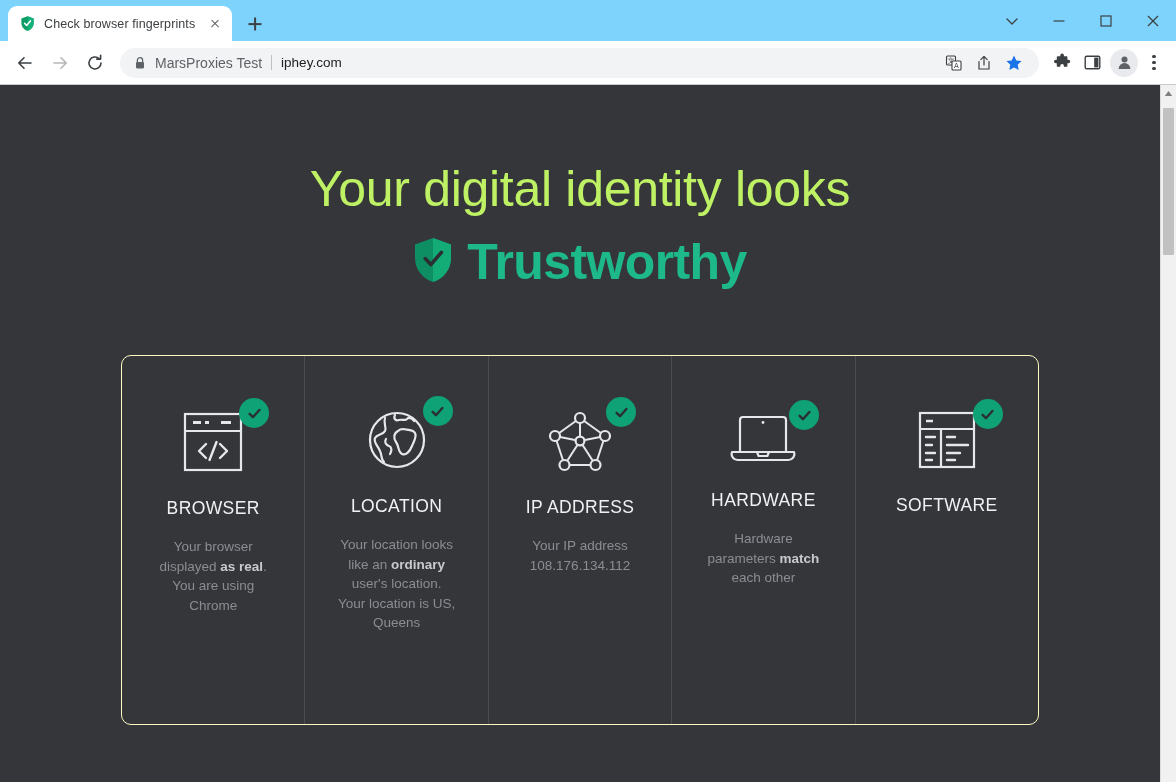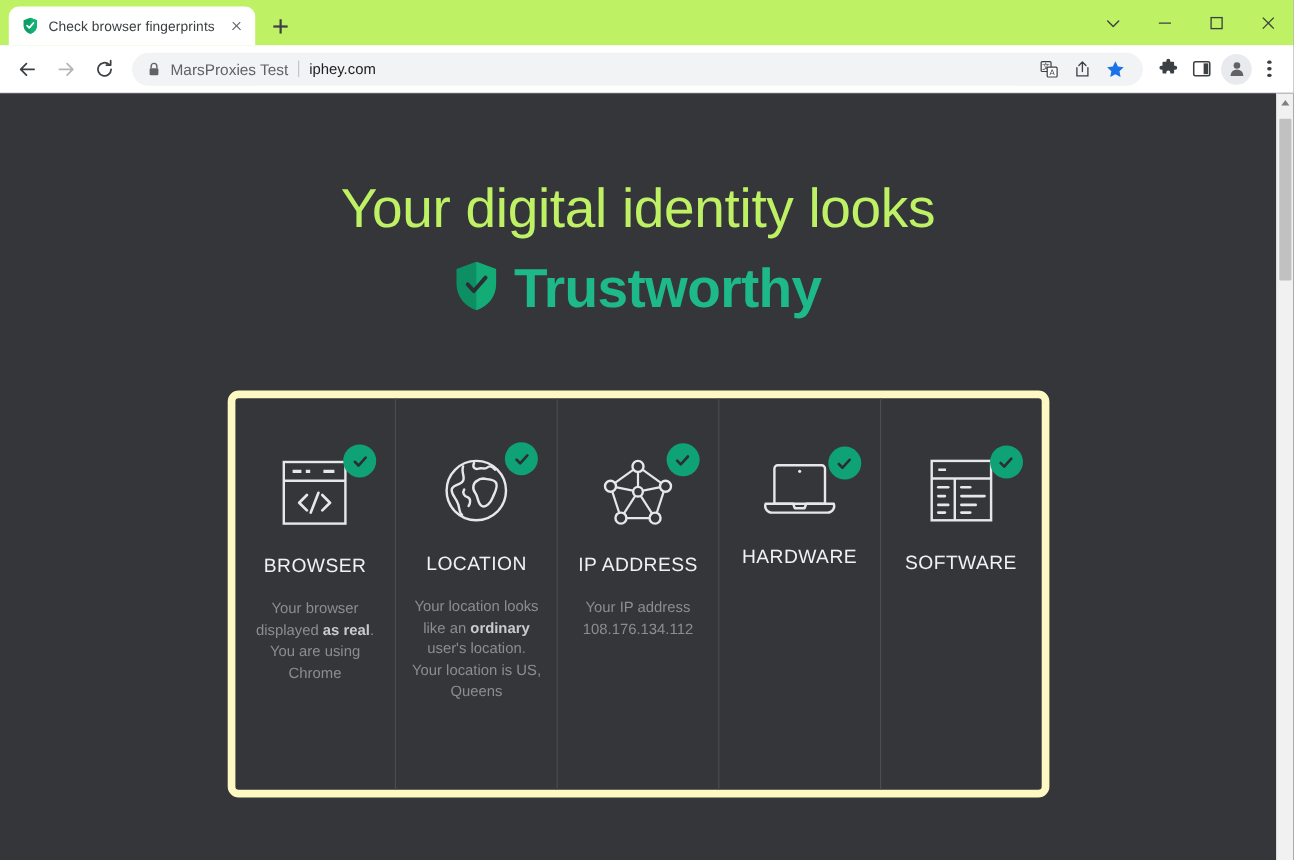--- a/index.html
+++ b/index.html
@@ -7,21 +7,21 @@
     width: 1176px; height: 782px;
     font-family: "Liberation Sans", sans-serif;
     overflow: hidden;
     background: #d6dae0;
   }
 
   
   .window { width: 1176px; height: 782px; display: flex; flex-direction: column; background: #d6dae0; }
 
   .tabstrip {
-    height: 41px; background: #bef264; display: flex; align-items: flex-end;
+    height: 41px; background: #7dd3fc; display: flex; align-items: flex-end;
     padding-left: 8px; position: relative; flex: 0 0 41px;
   }
   .tab {
     height: 35px; width: 224px; background: #ffffff; border-radius: 9px 9px 0 0;
     display: flex; align-items: center; padding: 0 8px 0 11px; gap: 8px; position: relative;
   }
   .tab-favicon { width: 17px; height: 17px; flex: 0 0 17px; display:block; }
   .tab-title {
     font-size: 12.5px; color: #3c4043; white-space: nowrap; overflow: hidden;
     text-overflow: ellipsis; flex: 1 1 auto; letter-spacing: .1px;
@@ -93,21 +93,21 @@
   .hero { padding-top: 76px; text-align: center; }
   .hero h1 {
     font-size: 50px; font-weight: 400; color: #bef264; letter-spacing: -0.3px; line-height: 1.12;
   }
   .hero-status {
     margin-top: 16px; display: flex; align-items: center; justify-content: center; gap: 14px;
   }
   .hero-status .label { font-size: 50px; font-weight: 700; color: #1db98a; letter-spacing: -0.6px; }
 
   .cards {
-    margin: 64px auto 0; width: 747px; border: 7px solid #fef9c3; border-radius: 10px;
+    margin: 64px auto 0; width: 918px; border: 1px solid #fef9c3; border-radius: 10px;
     display: flex; height: 370px; overflow: hidden;
   }
   .card {
     flex: 1 1 0; border-right: 1px solid #4a4d52; display: flex; flex-direction: column;
     align-items: center; padding-top: 48px;
   }
   .card:last-child { border-right: none; }
 
   .icon-wrap { position: relative; width: 104px; display: flex; justify-content: center; }
   .icon-wrap .badge {
@@ -351,20 +351,21 @@
               <circle cx="37" cy="14.5" r="1.4" fill="#e6e7e9"></circle>
               <path d="M6 44 H31 l1.6 4 h8.8 L43 44 h25 a6 6 0 0 1 -6 8 H12 a6 6 0 0 1 -6 -8 Z" stroke="#e6e7e9" stroke-width="2.2" fill="none" stroke-linejoin="round"></path>
             </svg>
             <span class="badge">
               <svg width="17" height="17" viewBox="0 0 17 17">
                   <path d="M3.6 8.8 L6.9 12.2 L13.4 5" stroke="#2b2f33" stroke-width="2.4" fill="none" stroke-linecap="round" stroke-linejoin="round"></path>
                 </svg>
             </span>
           </div>
           <div class="card-title">HARDWARE</div>
+          <div class="card-desc"><span>Hardware parameters </span><b>match</b><span> each other</span></div>
         </div>
 
         <div class="card c-software">
           <div class="icon-wrap">
             <svg width="64" height="66" viewBox="0 0 64 66">
               <rect x="5" y="6" width="54" height="54" stroke="#e6e7e9" stroke-width="2.2" fill="none"></rect>
               <line x1="5" y1="22" x2="59" y2="22" stroke="#e6e7e9" stroke-width="2.2"></line>
               <line x1="26" y1="22" x2="26" y2="60" stroke="#e6e7e9" stroke-width="2.2"></line>
               <line x1="11" y1="14" x2="18" y2="14" stroke="#e6e7e9" stroke-width="2.4"></line>
               <g stroke="#e6e7e9" stroke-width="2.4" stroke-linecap="round">

